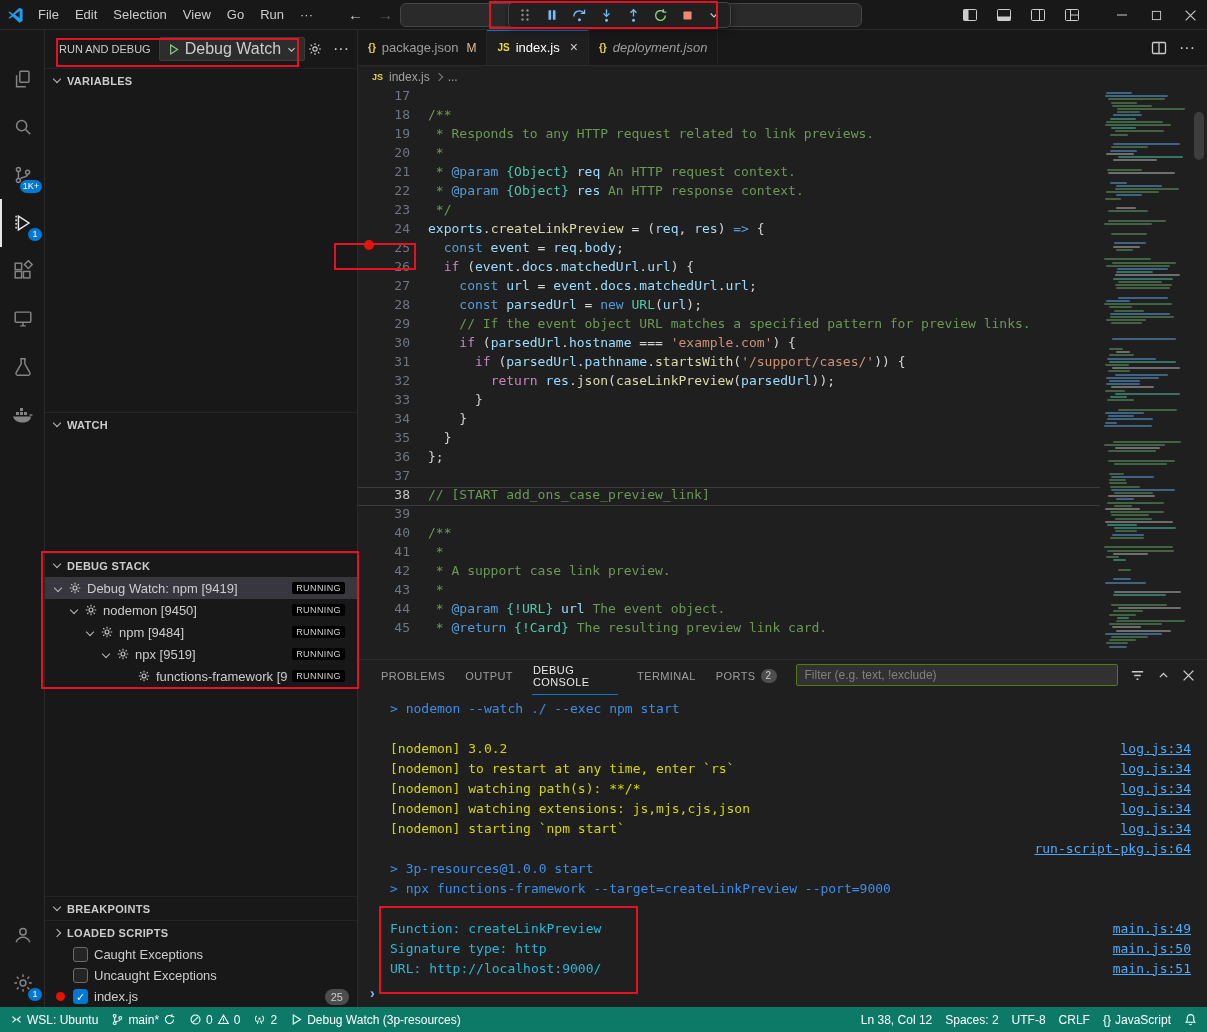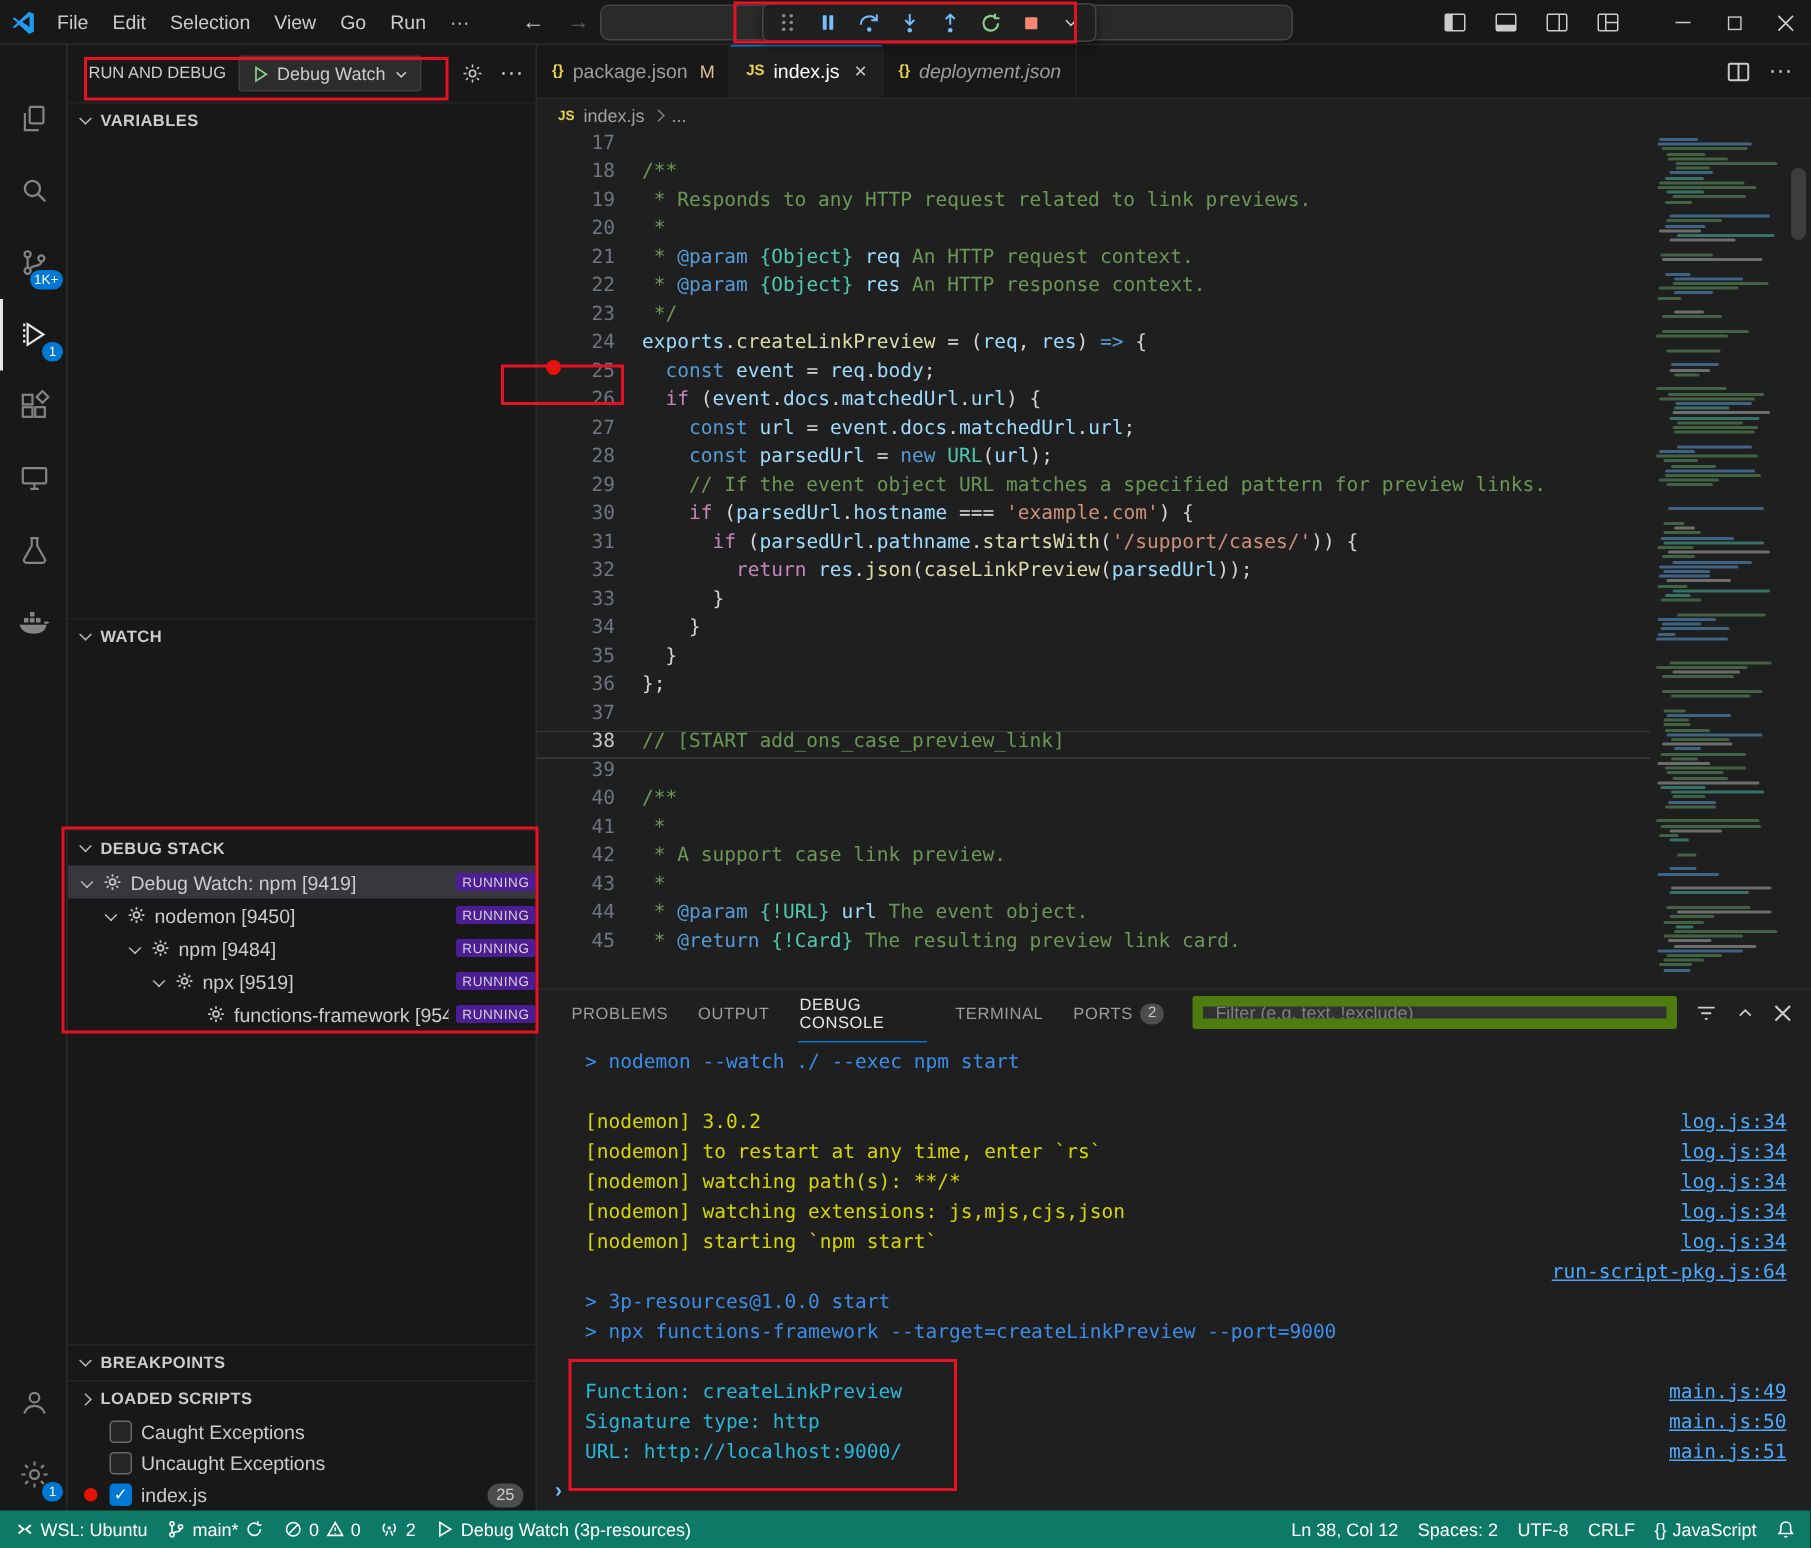--- a/index.html
+++ b/index.html
@@ -29,34 +29,34 @@
   .ab-item { position:relative; width:45px; height:48px; display:flex; align-items:center; justify-content:center; }
   .ab-item.active { box-shadow:inset 2px 0 0 #e7e7e7; }
   .ab-badge { position:absolute; right:3px; bottom:6px; background:#0078d4; color:#fff; font-size:9px; line-height:13px; min-width:14px; text-align:center; border-radius:8px; padding:0 3px; }
   .ab-bottom { margin-top:auto; }
 
   
   .sidebar { position:absolute; left:45px; top:30px; width:313px; bottom:25px; background:#181818; border-right:1px solid #2b2b2b; display:flex; flex-direction:column; z-index:3; }
   .sb-header { height:38px; flex:none; display:flex; align-items:center; padding:0 8px 0 14px; }
   .sb-title { font-size:11px; color:#cccccc; flex:none; }
   .launch-picker { margin-left:8px; height:24px; display:flex; align-items:center; gap:5px; background:#2d2d2d; border:1px solid #3c3c3c; border-radius:2px; padding:0 7px; }
-  .launch-label { font-size:12px; color:#cccccc; }
+  .launch-label { font-size:16px; color:#cccccc; }
   .sb-header-icons { margin-left:auto; display:flex; align-items:center; gap:10px; color:#cccccc; }
   .sec-head { flex:none; height:24px; display:flex; align-items:center; padding-left:9px; border-top:1px solid #242424; font-size:11px; font-weight:bold; color:#cccccc; letter-spacing:.3px; gap:7px; }
   .cv { display:inline-block; width:6px; height:6px; border-right:1.5px solid #bdbdbd; border-bottom:1.5px solid #bdbdbd; transform:rotate(45deg); flex:none; margin-top:-3px; }
   .cv.right { transform:rotate(-45deg); margin-top:0; }
   .cv-sp { width:13px; flex:none; }
   .sec-body-var { flex:none; height:320px; }
   .sec-body-watch { flex:none; height:117px; }
   .cs-items { flex:none; height:110px; }
   .cs-row { height:22px; display:flex; align-items:center; font-size:13px; color:#cccccc; gap:5px; }
   .cs-row .cv { margin:0 2px 0 0; }
   .cs-row.selected { background:#37373d; }
   .cs-label { white-space:nowrap; overflow:hidden; }
-  .run-badge { margin-left:auto; background:#4c1d95; color:#d2d2d2; font-size:9px; padding:1px 4px; border-radius:2px; letter-spacing:.4px; flex:none; }
+  .run-badge { margin-left:auto; margin-right:12px; background:#000000; color:#d2d2d2; font-size:9px; padding:1px 4px; border-radius:2px; letter-spacing:.4px; flex:none; }
   .sb-spacer { flex:1 1 auto; }
   .bp-items { flex:none; }
   .bp-row { height:21px; display:flex; align-items:center; padding:0 8px; gap:6px; font-size:13px; color:#cccccc; }
   .dot-slot { width:14px; flex:none; display:flex; justify-content:center; }
   .cb { width:15px; height:15px; border:1px solid #6b6b6b; border-radius:3px; background:#252525; flex:none; }
   .cb.checked { background:#0078d4; border-color:#0078d4; color:#fff; font-size:11px; line-height:14px; text-align:center; }
   .bp-dot-s { width:9px; height:9px; border-radius:50%; background:#e51400; }
   .count-badge { margin-left:auto; background:#4d4d4d; color:#cccccc; font-size:11px; border-radius:9px; padding:0 6px; line-height:16px; }
 
   
@@ -84,21 +84,21 @@
   .minimap { position:absolute; right:16px; top:58px; width:91px; bottom:0; background:#1f1f1f; overflow:hidden; }
   .mm-line { position:absolute; height:2px; opacity:.75; border-radius:1px; }
   .scroll-thumb { position:absolute; right:3px; top:82px; width:10px; height:48px; background:#555; opacity:.55; border-radius:5px; }
 
   
   .panel { position:absolute; left:358px; top:659px; width:849px; height:348px; background:#1f1f1f; border-top:1px solid #2b2b2b; }
   .panel-head { height:30px; display:flex; align-items:center; padding:0 12px 0 22px; }
   .ptab { font-size:11px; letter-spacing:.4px; color:#9d9d9d; margin-right:18px; padding:8px 1px 6px; display:flex; align-items:center; gap:5px; }
   .ptab.active { color:#e7e7e7; border-bottom:1px solid #0078d4; }
   .ptab-badge { background:#4d4d4d; color:#ccc; font-size:10px; border-radius:8px; padding:0 5px; line-height:14px; }
-  .panel-filter { margin-left:auto; width:335px; height:22px; background:#313131; border:7px solid #4d7c0f; border-radius:2px; color:#cccccc; font-size:12px; padding:0 8px; font-family:"Liberation Sans",sans-serif; }
+  .panel-filter { margin-left:auto; width:335px; height:22px; background:#313131; border:1px solid #4d7c0f; border-radius:2px; color:#cccccc; font-size:12px; padding:0 8px; font-family:"Liberation Sans",sans-serif; }
   .panel-filter::placeholder { color:#818181; }
   .panel-icons { display:flex; align-items:center; gap:12px; margin-left:12px; color:#cccccc; }
   .console { padding:8px 0 0; }
   .con-row { height:20px; display:flex; justify-content:space-between; align-items:center; padding:0 16px 0 32px; font-family:"DejaVu Sans Mono",monospace; font-size:13px; white-space:pre; }
   .o-cmd{color:#3b8eea} .o-ylw{color:#d6d600} .o-cyn{color:#29b8db}
   .con-link { color:#4daafc; text-decoration:underline; flex:none; margin-left:12px; }
   .con-prompt { position:absolute; left:12px; bottom:6px; color:#75beff; font-size:14px; font-weight:bold; }
 
   
   .statusbar { position:absolute; left:0; bottom:0; width:1207px; height:25px; background:#0d7a68; display:flex; align-items:center; justify-content:space-between; padding:0 10px; z-index:6; }

